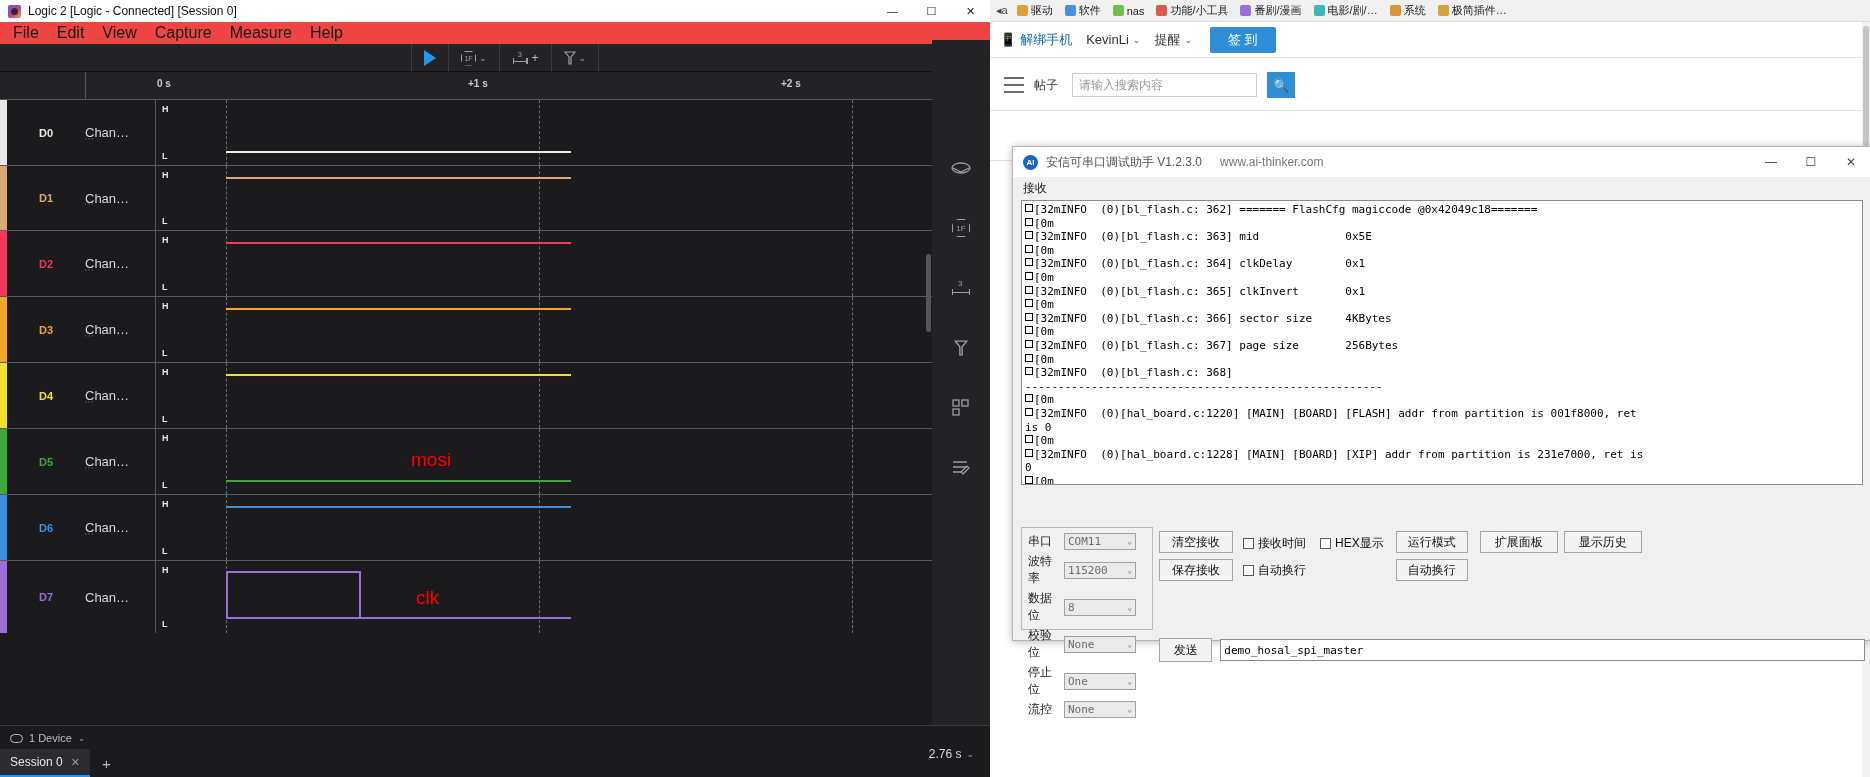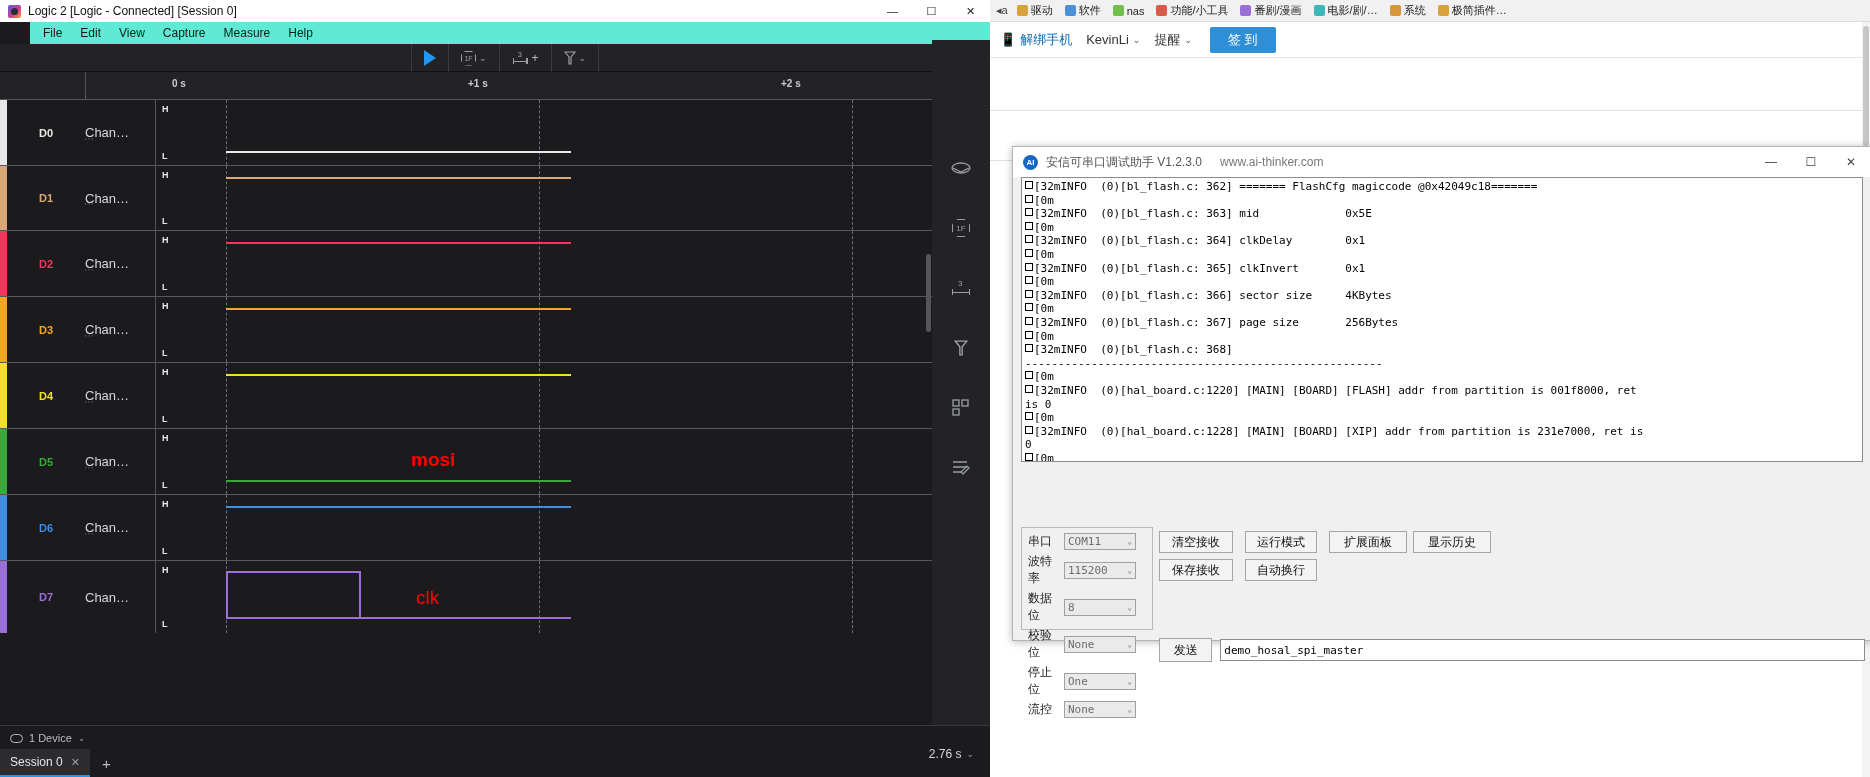--- a/index.html
+++ b/index.html
@@ -30,22 +30,22 @@
     border-radius:50%; background:#2b2b35;
   }
   .logic-title-text { flex: none; }
   .logic-win-controls { margin-left: auto; display: flex; height: 22px; }
   .logic-win-btn {
     width: 39px; height: 22px; display: flex; align-items: center;
     justify-content: center; color: #222; font-size: 11px;
   }
 
   .logic-menubar {
-    height: 22px; background: #5eead4; display: flex; align-items: center;
-    padding-left: 4px; font-size: 12px; color: #1a1a1a; margin-left: 30px;
+    height: 22px; background: #ef4444; display: flex; align-items: center;
+    padding-left: 4px; font-size: 16px; color: #1a1a1a;
   }
   .logic-menu-item { padding: 2px 9px; cursor: default; }
 
   .logic-toolbar {
     position: relative; height: 28px; background: #232326;
     border-bottom: 1px solid #101012;
   }
   .logic-toolbar-inner{
     position:absolute; left:411px; top:0; height:28px; display:flex; align-items:stretch;
   }
@@ -293,20 +293,32 @@
         <span class="chev" style="color:#555">⌄</span>
       </span>
       <span class="fb-link">
         <span>提醒</span>
         <span class="chev" style="color:#555">⌄</span>
       </span>
       <span class="fb-signin">签 到</span>
     </div>
 
     <div class="forum-rule" style="top:110px;"></div>
+    <div class="forum-search-row">
+      <span class="list-ico">
+          <i></i>
+          <i></i>
+          <i></i>
+        </span>
+      <span class="search-scope">帖子</span>
+      <span class="search-box">请输入搜索内容</span>
+      <span class="search-btn">
+        <span>🔍</span>
+      </span>
+    </div>
     <div class="forum-rule" style="top:160px;"></div>
     <div style="position:absolute;right:0;top:22px;bottom:0;width:8px;background:#f3f3f3;">
       <div style="position:absolute;right:1px;top:4px;width:6px;height:120px;background:#c6c6c6;border-radius:3px;"></div>
     </div>
   </div>
 
   <div id="logic-window">
 
     <div class="logic-titlebar">
       <span class="logic-app-icon"></span>
@@ -354,21 +366,21 @@
             <path d="M1 1 H11 L7 6 V13 H5 V6 Z" fill="none" stroke="#9a9ea5" stroke-width="1.2"></path>
           </svg>
           <span class="chev">⌄</span>
         </div>
         <div class="tb-sep"></div>
       </div>
     </div>
 
     <div class="logic-ruler">
       <div style="position:absolute;left:85px;top:0;bottom:0;width:1px;background:#55555c;"></div>
-      <span class="ruler-label" style="left:172px;">0 s</span>
+      <span class="ruler-label" style="left:157px;">0 s</span>
       <span class="ruler-label" style="left:468px;">+1 s</span>
       <span class="ruler-label" style="left:781px;">+2 s</span>
     </div>
 
     <div class="logic-body">
 
       <div class="chan-row" style="height:66px">
         <div class="chan-color" style="background:#e8e8e8"></div>
         <div class="chan-name" style="color:#e8e8e8">D0</div>
         <div class="chan-title">Chan…</div>
@@ -447,21 +459,21 @@
         <div class="chan-color" style="background:#3aa93a"></div>
         <div class="chan-name" style="color:#3aa93a">D5</div>
         <div class="chan-title">Chan…</div>
         <div class="chan-plot">
           <span class="hl h">H</span>
           <span class="hl l">L</span>
           <span class="dots">⋯</span>
           <span class="gridline" style="left:70px"></span>
           <span class="gridline" style="left:383px"></span>
           <span class="gridline" style="left:696px"></span>
-          <span class="wf-annot" style="left:255px;top:20px;font-weight:bold;">mosi</span>
+          <span class="wf-annot" style="left:255px;top:20px;">mosi</span>
           <span class="trace" style="left:70px;width:345px;bottom:12px;background:#3aa93a"></span>
         </div>
       </div>
 
       <div class="chan-row" style="height:66px">
         <div class="chan-color" style="background:#3d8fe0"></div>
         <div class="chan-name" style="color:#3d8fe0">D6</div>
         <div class="chan-title">Chan…</div>
         <div class="chan-plot">
           <span class="hl h">H</span>
@@ -560,20 +572,21 @@
       <span class="sw-logo">AI</span>
       <span>安信可串口调试助手 V1.2.3.0</span>
       <span class="sw-url">www.ai-thinker.com</span>
       <span class="sw-wc">
         <span class="sw-wc-btn">—</span>
         <span class="sw-wc-btn">☐</span>
         <span class="sw-wc-btn close">✕</span>
       </span>
     </div>
 
+    <div class="sw-section-label">接收</div>
     <div class="sw-recv" id="recv-box"><div><span class="esc-box"></span>[32mINFO  (0)[bl_flash.c: 362] ======= FlashCfg magiccode @0x42049c18=======</div><div><span class="esc-box"></span>[0m</div><div><span class="esc-box"></span>[32mINFO  (0)[bl_flash.c: 363] mid             0x5E</div><div><span class="esc-box"></span>[0m</div><div><span class="esc-box"></span>[32mINFO  (0)[bl_flash.c: 364] clkDelay        0x1</div><div><span class="esc-box"></span>[0m</div><div><span class="esc-box"></span>[32mINFO  (0)[bl_flash.c: 365] clkInvert       0x1</div><div><span class="esc-box"></span>[0m</div><div><span class="esc-box"></span>[32mINFO  (0)[bl_flash.c: 366] sector size     4KBytes</div><div><span class="esc-box"></span>[0m</div><div><span class="esc-box"></span>[32mINFO  (0)[bl_flash.c: 367] page size       256Bytes</div><div><span class="esc-box"></span>[0m</div><div><span class="esc-box"></span>[32mINFO  (0)[bl_flash.c: 368]</div><div>------------------------------------------------------</div><div><span class="esc-box"></span>[0m</div><div><span class="esc-box"></span>[32mINFO  (0)[hal_board.c:1220] [MAIN] [BOARD] [FLASH] addr from partition is 001f8000, ret</div><div>is 0</div><div><span class="esc-box"></span>[0m</div><div><span class="esc-box"></span>[32mINFO  (0)[hal_board.c:1228] [MAIN] [BOARD] [XIP] addr from partition is 231e7000, ret is</div><div>0</div><div><span class="esc-box"></span>[0m</div></div>
 
     <div class="sw-ctl">
       <div class="ctl-row">
 
         <div class="grp" style="width:132px;height:103px;">
           <div class="pgrid" id="port-grid">
               <span class="lbl">串口</span>
               <span class="cmb">COM11<span class="ar">⌄</span></span>
               <span class="lbl">波特率</span>
@@ -587,20 +600,38 @@
               <span class="lbl">流控</span>
               <span class="cmb">None<span class="ar">⌄</span></span>
             </div>
         </div>
 
 
         <div style="display:flex;flex-direction:column;gap:6px;padding-top:4px;">
           <div class="btn" style="width:74px;height:22px;">清空接收</div>
           <div class="btn" style="width:74px;height:22px;">保存接收</div>
         </div>
+        <div style="display:flex;flex-direction:column;gap:10px;padding-top:8px;padding-left:4px;">
+          <div style="display:flex;gap:14px;">
+            <span class="cbx">
+                <span class="bx"></span>
+                <span>接收时间</span>
+              </span>
+            <span class="cbx">
+                <span class="bx"></span>
+                <span>HEX显示</span>
+              </span>
+          </div>
+          <div style="display:flex;gap:14px;">
+            <span class="cbx">
+                <span class="bx"></span>
+                <span>自动换行</span>
+              </span>
+          </div>
+        </div>
         <div style="display:flex;flex-direction:column;gap:6px;padding-top:4px;padding-left:6px;">
           <div class="btn" style="width:72px;height:22px;">运行模式</div>
           <div class="btn" style="width:72px;height:22px;">自动换行</div>
         </div>
         <div style="display:flex;gap:6px;padding-top:4px;padding-left:6px;">
           <div class="btn" style="width:78px;height:22px;">扩展面板</div>
           <div class="btn" style="width:78px;height:22px;">显示历史</div>
         </div>
       </div>
 

